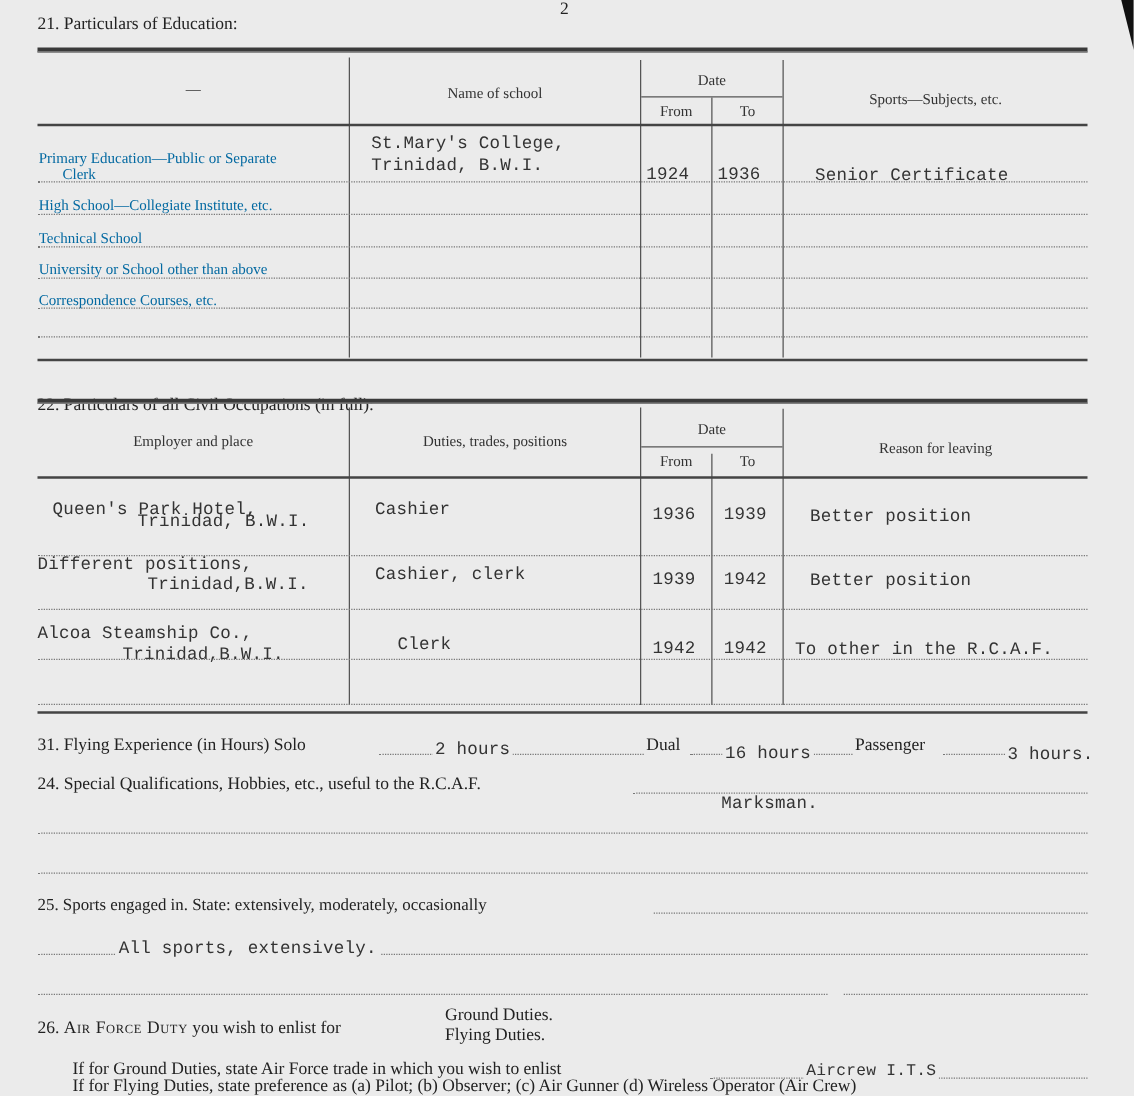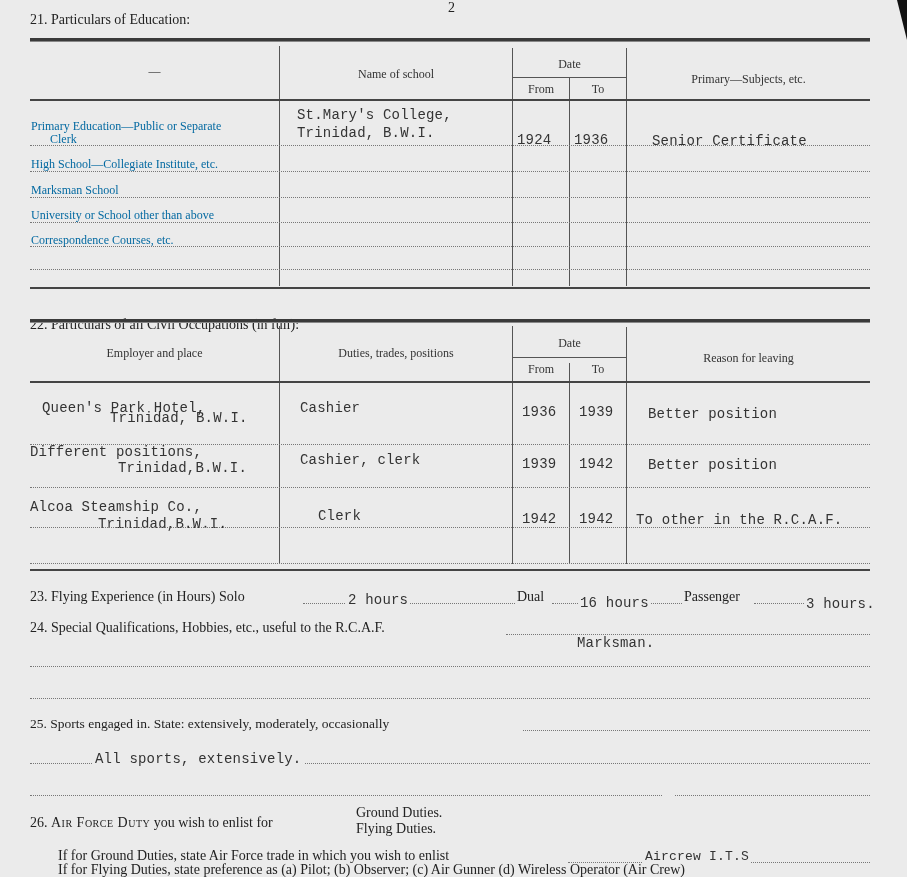--- a/index.html
+++ b/index.html
@@ -43,35 +43,35 @@
     <div class="vrule" style="left:569px; top:78px; height:208px;"></div>
     <div class="vrule" style="left:626px; top:48px; height:238px;"></div>
     <div class="hrule" style="left:513px; top:77px; width:113px;"></div>
     <div class="hrule" style="left:30px; top:99px; width:840px; height:2px; background:#444;"></div>
 
     <div class="hdr serif" style="left:30px; width:249px; top:64px;">—</div>
     <div class="hdr serif" style="left:280px; width:232px; top:67px;">Name of school</div>
     <div class="hdr serif" style="left:513px; width:113px; top:57px;">Date</div>
     <div class="hdr serif" style="left:513px; width:56px; top:82px;">From</div>
     <div class="hdr serif" style="left:570px; width:56px; top:82px;">To</div>
-    <div class="hdr serif" style="left:627px; width:243px; top:72px;">Primary—Subjects, etc.</div>
+    <div class="hdr serif" style="left:627px; width:243px; top:72px;">Sports—Subjects, etc.</div>
 
     <div class="abs serif rowlabel" style="left:31px; top:119px;">Primary Education—Public or Separate</div>
     <div class="abs serif rowlabel" style="left:50px; top:132px;">Clerk</div>
     <div class="abs type tw" style="left:297px; top:107px;">St.Mary's College,</div>
     <div class="abs type tw" style="left:297px; top:125px;">Trinidad, B.W.I.</div>
     <div class="abs type tw" style="left:517px; top:132px;">1924</div>
     <div class="abs type tw" style="left:574px; top:132px;">1936</div>
     <div class="abs type tw" style="left:652px; top:133px;">Senior Certificate</div>
     <div class="dots" style="left:30px; top:145px; width:840px;"></div>
 
     <div class="abs serif rowlabel" style="left:31px; top:157px;">High School—Collegiate Institute, etc.</div>
     <div class="dots" style="left:30px; top:171px; width:840px;"></div>
 
-    <div class="abs serif rowlabel" style="left:31px; top:183px;">Marksman School</div>
+    <div class="abs serif rowlabel" style="left:31px; top:183px;">Technical School</div>
     <div class="dots" style="left:30px; top:197px; width:840px;"></div>
 
     <div class="abs serif rowlabel" style="left:31px; top:208px;">University or School other than above</div>
     <div class="dots" style="left:30px; top:222px; width:840px;"></div>
 
     <div class="abs serif rowlabel" style="left:31px; top:233px;">Correspondence Courses, etc.</div>
     <div class="dots" style="left:30px; top:246px; width:840px;"></div>
 
     <div class="dots" style="left:30px; top:269px; width:840px;"></div>
 
@@ -123,21 +123,21 @@
       <div class="abs type tw" style="left:522px; top:511px;">1942</div>
       <div class="abs type tw" style="left:579px; top:511px;">1942</div>
       <div class="abs type tw" style="left:636px; top:512px;">To other in the R.C.A.F.</div>
       <div class="dots" style="left:30px; top:527px; width:840px;"></div>
     </div>
     <div class="dots" style="left:30px; top:563px; width:840px;"></div>
     <div class="hrule" style="left:30px; top:569px; width:840px; height:2px; background:#444;"></div>
   </div>
 
   <div>
-    <div class="abs serif sec-title" style="left:30px; top:589px;">23. Flying Experience (in Hours) Solo</div>
+    <div class="abs serif sec-title" style="left:30px; top:589px;">31. Flying Experience (in Hours) Solo</div>
     <div class="dots" style="left:303px; top:603px; width:212px;"></div>
     <div class="abs type tw" style="left:346px; top:592px; background:#ebebeb; padding:0 2px;">2 hours</div>
     <div class="abs serif sec-title" style="left:517px; top:589px; background:#ebebeb;">Dual</div>
     <div class="dots" style="left:552px; top:603px; width:130px;"></div>
     <div class="abs type tw" style="left:578px; top:595px; background:#ebebeb; padding:0 2px;">16 hours</div>
     <div class="abs serif sec-title" style="left:684px; top:589px;">Passenger</div>
     <div class="dots" style="left:754px; top:603px; width:50px;"></div>
     <div class="abs type tw" style="left:806px; top:596px;">3 hours.</div>
   </div>
 

